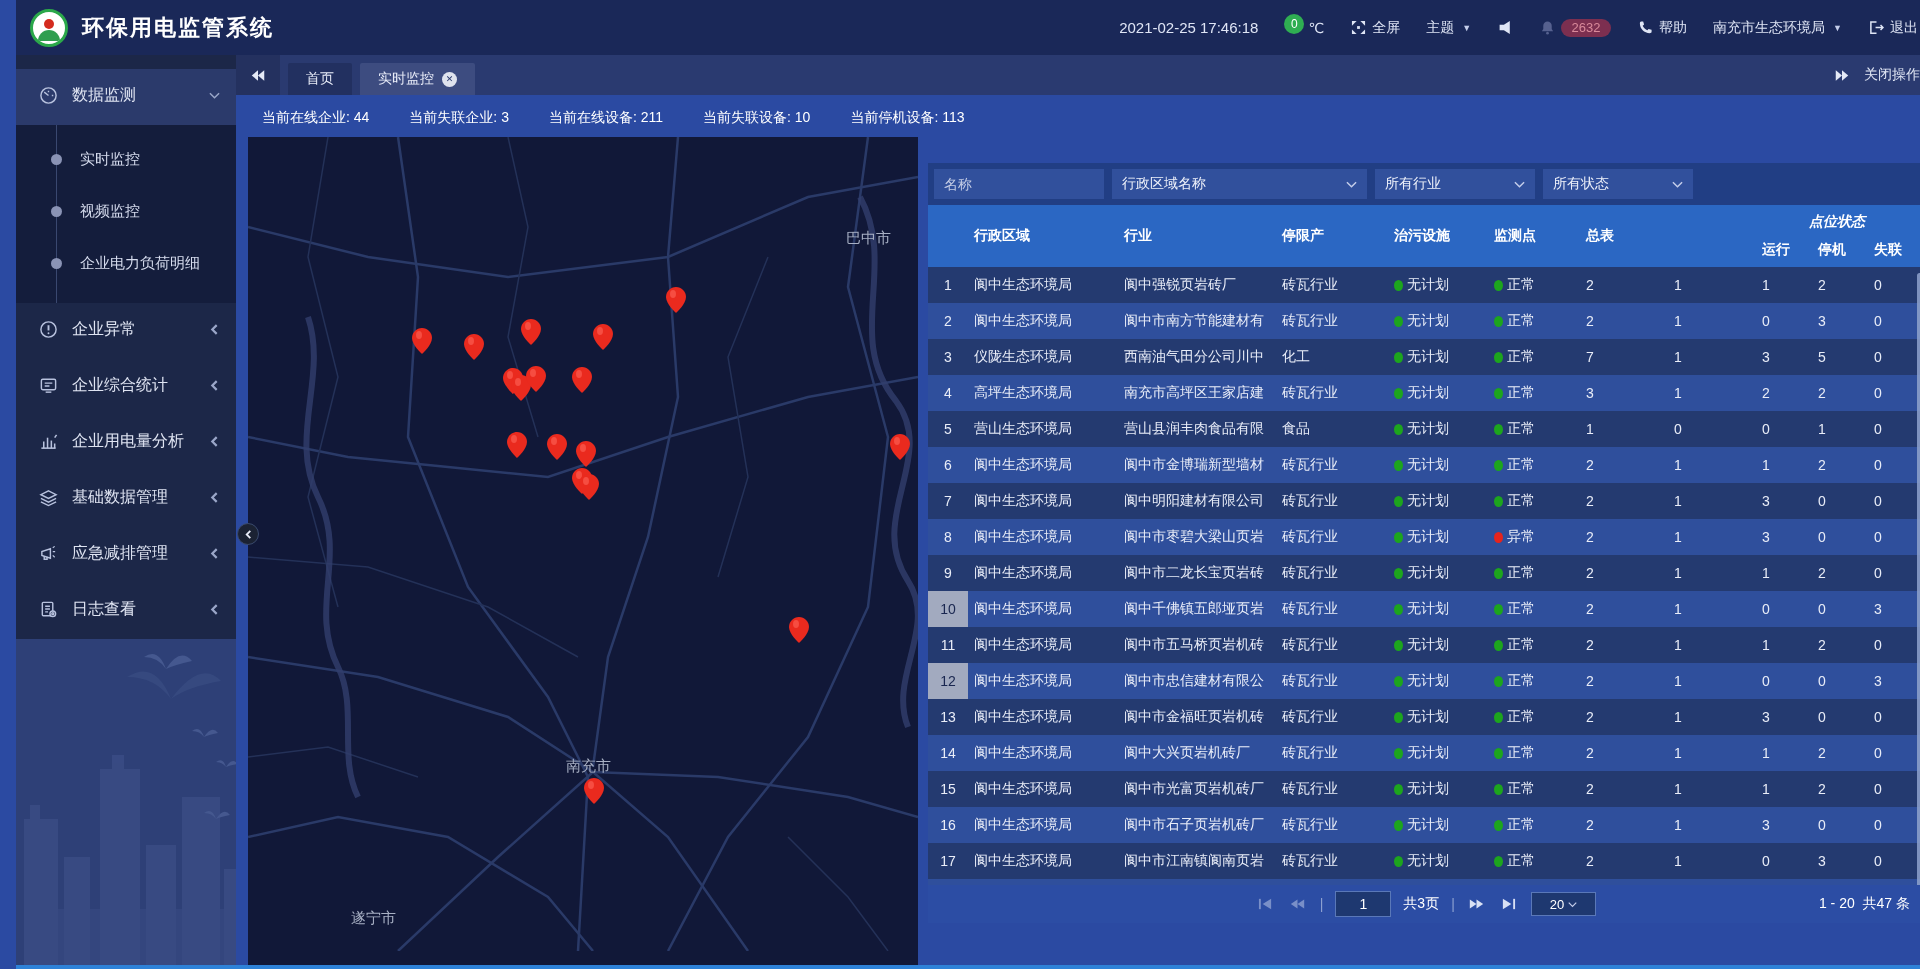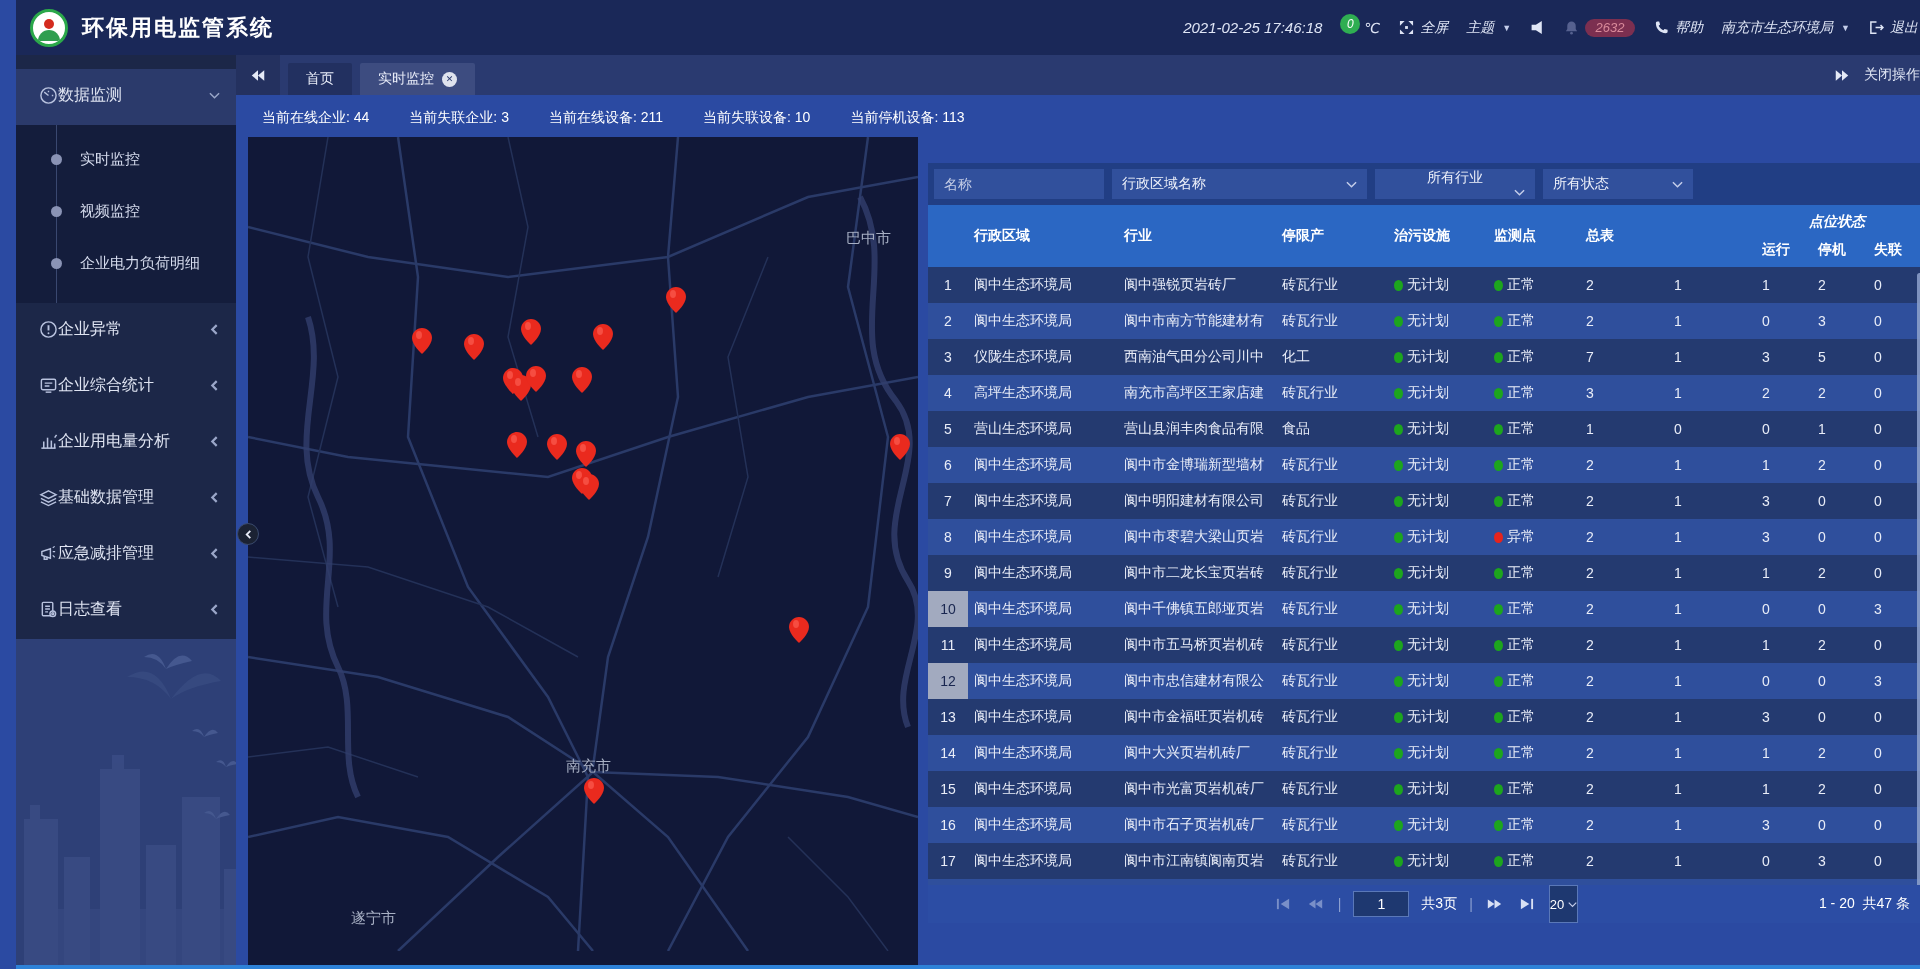--- a/index.html
+++ b/index.html
@@ -7,38 +7,38 @@
   body { font-family:"Liberation Sans","DejaVu Sans",sans-serif; background:#2b4aa2; color:#fff; }
   .app { position:relative; width:1920px; height:969px; display:flex; flex-direction:column;margin-left:16px; }
 
   
   .topbar { height:55px; background:#1a2858; display:flex; align-items:center; flex:0 0 55px; padding:0 18px 0 14px; }
   .brand { display:flex; align-items:center; gap:14px; }
   .logo { width:38px; height:38px; border-radius:50%; background:#fff; border:3px solid #2ba84a; position:relative; overflow:hidden; }
   .logo::before { content:""; position:absolute; left:50%; top:7px; transform:translateX(-50%); width:10px; height:10px; border-radius:50%; background:#d42b1e; }
   .logo::after { content:""; position:absolute; left:50%; bottom:3px; transform:translateX(-50%); width:22px; height:11px; border-radius:11px 11px 0 0; background:#2f9e4f; }
   .app-title { font-size:22px; font-weight:bold; letter-spacing:2px; color:#fff; }
-  .topbar-right { margin-left:auto; display:flex; align-items:center; gap:18px; font-size:14px; color:#dfe5f5;font-style:italic; }
+  .topbar-right { margin-left:auto; display:flex; align-items:center; gap:26px; font-size:14px; color:#dfe5f5; }
   .datetime { font-size:15px; }
   .temp { display:flex; align-items:flex-start; gap:4px; }
   .temp-badge { width:20px; height:20px; border-radius:50%; color:#fff; font-size:12px; display:flex; align-items:center; justify-content:center; margin-top:-6px; }
   .hbtn { display:flex; align-items:center; gap:6px; cursor:pointer; white-space:nowrap; }
   .hicon { display:inline-flex; width:16px; height:16px; align-items:center; justify-content:center; color:#dfe5f5; }
   .hicon svg { width:15px; height:15px; }
   .dim { color:#56618f; }
   .notif-badge { min-width:50px; height:18px; border-radius:9px; background:#7c2f50; color:#d98a9a; font-size:13px; display:flex; align-items:center; justify-content:center; padding:0 8px; }
   .caret { font-size:9px; color:#c4cdea; margin-left:2px; }
 
   
   .body-row { flex:1; display:flex; min-height:0; }
 
   
   .sidebar { width:220px; flex:0 0 220px; background:#1c2748; display:flex; flex-direction:column; }
   .menu { padding-top:14px; }
-  .group { height:56px; display:flex; align-items:center; padding:0 16px 4px 22px; font-size:16px; color:#dfe4f2; cursor:pointer; }
+  .group { height:56px; display:flex; align-items:center; padding:0 16px 4px 22px; gap:14px; font-size:16px; color:#dfe4f2; cursor:pointer; }
   .group.expanded { background:#2b3a6b; }
   .gicon { width:20px; height:20px; display:inline-flex; align-items:center; justify-content:center; color:#b8c2de; }
   .gicon svg { width:19px; height:19px; }
   .gchev { margin-left:auto; color:#9aa6c8; display:inline-flex; }
   .gchev svg { width:11px; height:11px; }
   .submenu { background:#141d3c; padding:8px 0 14px 0; position:relative; }
   .submenu .rail { position:absolute; left:40px; top:0; bottom:0; width:1px; background:#3a4870; }
   .subitem { height:52px; display:flex; align-items:center; padding-left:64px; position:relative; font-size:15px; color:#d6dcee; cursor:pointer; }
   .subitem .dot { position:absolute; left:35px; width:11px; height:11px; border-radius:50%; background:#8a93b5; }
   .side-deco { flex:1; background:#2e4077; position:relative; overflow:hidden; }
@@ -72,21 +72,21 @@
   
   .panel { flex:1; margin-left:10px; margin-top:26px; height:760px; background:#213e84; display:flex; flex-direction:column; min-width:0; position:relative; }
   .filterrow { height:42px; flex:0 0 42px; display:flex; align-items:center; gap:8px; padding:0 6px; }
   .fbox { height:30px; background:#31509c; display:flex; align-items:center; padding:0 10px; font-size:14px; color:#eef1fa; cursor:pointer; }
   .fbox .chev { margin-left:auto; color:#c4cdea; display:inline-flex; }
   .fbox .chev svg { width:11px; height:11px; }
   .f-name { width:170px; }
   .f-name input { width:100%; background:transparent; border:none; outline:none; color:#eef1fa; font-size:14px; font-family:inherit; }
   .f-name input::placeholder { color:#c5cde6; }
   .f-region { width:255px; }
-  .f-industry { width:160px;flex-direction:column; }
+  .f-industry { width:160px; }
   .f-status { width:150px; }
 
   .grid { display:grid; grid-template-columns:40px 150px 158px 112px 100px 92px 88px 88px 56px 56px 50px; }
   .thead { background:#2b67c3; height:62px; flex:0 0 62px; grid-template-rows:28px 34px; font-size:14px; font-weight:bold; color:#fff; }
   .th { grid-row:1 / 3; display:flex; align-items:center; padding-left:6px; }
   .th.idx { justify-content:center; padding-left:0; }
   .th-group { grid-column:9 / 12; grid-row:1; display:flex; align-items:flex-end; justify-content:center; font-style:italic; padding-bottom:2px; }
   .th-sub { grid-row:2; display:flex; align-items:center; padding-left:6px; }
   .tbody { flex:1; overflow:hidden; }
   .trow { height:36px; font-size:14px; color:#e9edf8; }
@@ -98,21 +98,21 @@
   .sdot { width:9px; height:11px; border-radius:50%; margin-right:4px; flex:0 0 9px; }
   .vscroll { position:absolute; right:2px; top:110px; bottom:8px; width:5px; background:#8ea2cc; border-radius:3px; opacity:.85; }
 
   
   .pager { height:38px; flex:0 0 38px; background:#2c4da4; display:flex; align-items:center; justify-content:center; gap:12px; font-size:14px; position:relative; }
   .pbtn { display:inline-flex; align-items:center; justify-content:center; width:20px; height:20px; color:#d8e0f4; cursor:pointer; }
   .pbtn svg { width:15px; height:12px; }
   .pbtn.disabled { opacity:.45; cursor:default; }
   .pdiv { color:#8ca0d0; }
   .page-input { width:56px; height:26px; background:#1e3870; border:1px solid #5a78b8; color:#fff; text-align:center; font-size:14px; display:flex; align-items:center; justify-content:center; }
-  .psize { height:38px; background:#1e3870; border:1px solid #5a78b8; display:flex; align-items:center; gap:4px; padding:0 0; font-size:13px; cursor:pointer; }
+  .psize { height:24px; background:#1e3870; border:1px solid #5a78b8; display:flex; align-items:center; gap:4px; padding:0 18px; font-size:13px; cursor:pointer; }
   .psize svg { width:9px; height:9px; color:#c4cdea; }
   .pinfo { position:absolute; right:14px; color:#fff; font-size:14px; }
 
   .bottomstrip { position:absolute; left:0; right:0; bottom:0; height:4px; background:#2e82d8; z-index:10; }
 </style>
 </head>
 <body>
 
 <div class="app">
 

